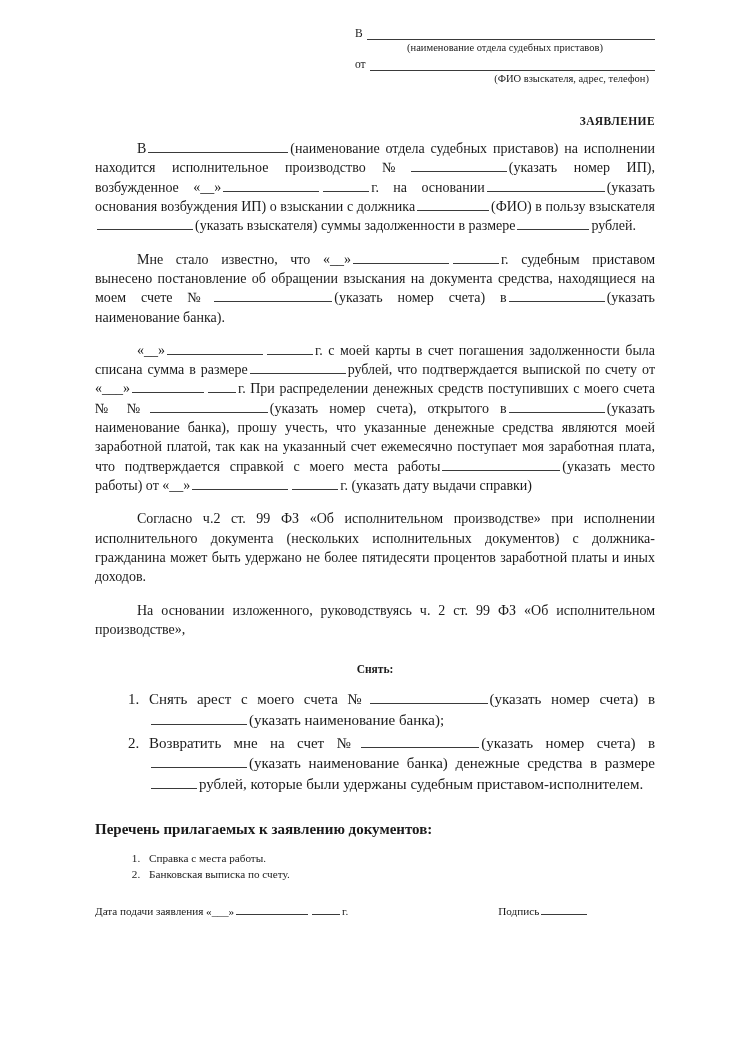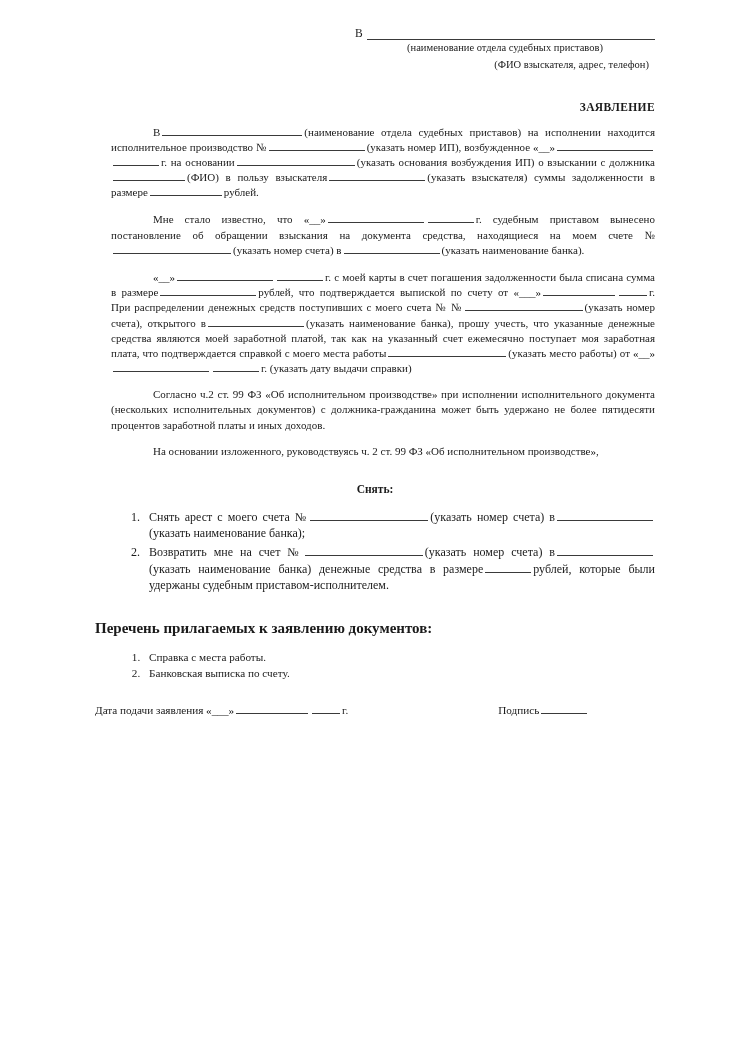--- a/index.html
+++ b/index.html
@@ -71,26 +71,25 @@
     text-align: right;
   }
   .title-sub {
     font-size: 11px;
     font-weight: bold;
     margin-top: 3px;
   }
 
   
   .para {
-    font-size: 11px;
+    font-size: 14px;
     line-height: 1.38;
     text-align: justify;
     text-justify: inter-word;
     margin-top: 12px;
-    margin-left: 16px;
   }
   .para.tight { margin-top: 9px; }
   .para .ind { display: inline-block; width: 42px; }
 
   .u {
     display: inline-block;
     border-bottom: 1px solid #3a3a3a;
     vertical-align: baseline;
     height: 10px;
     margin: 0 2px;
@@ -107,21 +106,21 @@
     text-align: center;
     font-weight: bold;
     font-size: 11.5px;
     margin-top: 24px;
   }
 
   
   ol.req {
     margin: 14px 0 0 0;
     padding-left: 48px;
-    font-size: 12px;
+    font-size: 15px;
     line-height: 1.38;
   }
   ol.req > li {
     text-align: justify;
     margin-bottom: 2px;
     padding-left: 6px;
   }
   ol.att {
     margin: 12px 0 0 0;
     padding-left: 48px;
@@ -155,20 +154,24 @@
 
 <div class="page">
   <div class="doc">
 
     <div class="header-block">
       <div class="hdr-row">
         <span class="hdr-prefix">В</span>
         <span class="hdr-fill"></span>
       </div>
       <div class="hdr-caption">(наименование отдела судебных приставов)</div>
+      <div class="hdr-row">
+        <span class="hdr-prefix">от</span>
+        <span class="hdr-fill"></span>
+      </div>
       <div class="hdr-caption shift">(ФИО взыскателя, адрес, телефон)</div>
     </div>
 
     <div class="title-block">
       <div class="title-main">ЗАЯВЛЕНИЕ</div>
     </div>
 
     <p class="para">
       <span class="ind"></span><span>В</span><span class="u u-xxl"></span><span>(наименование отдела судебных приставов) на исполнении находится исполнительное производство №</span><span class="u u-l"></span><span>(указать номер ИП), возбужденное «__»</span><span class="u u-l"></span><span class="u u-s"></span><span>г. на основании</span><span class="u u-xl"></span><span>(указать основания возбуждения ИП) о взыскании с должника</span><span class="u u-m"></span><span>(ФИО) в пользу взыскателя</span><span class="u u-l"></span><span>(указать взыскателя) суммы задолженности в размере</span><span class="u u-m"></span><span>рублей.</span>
     </p>

